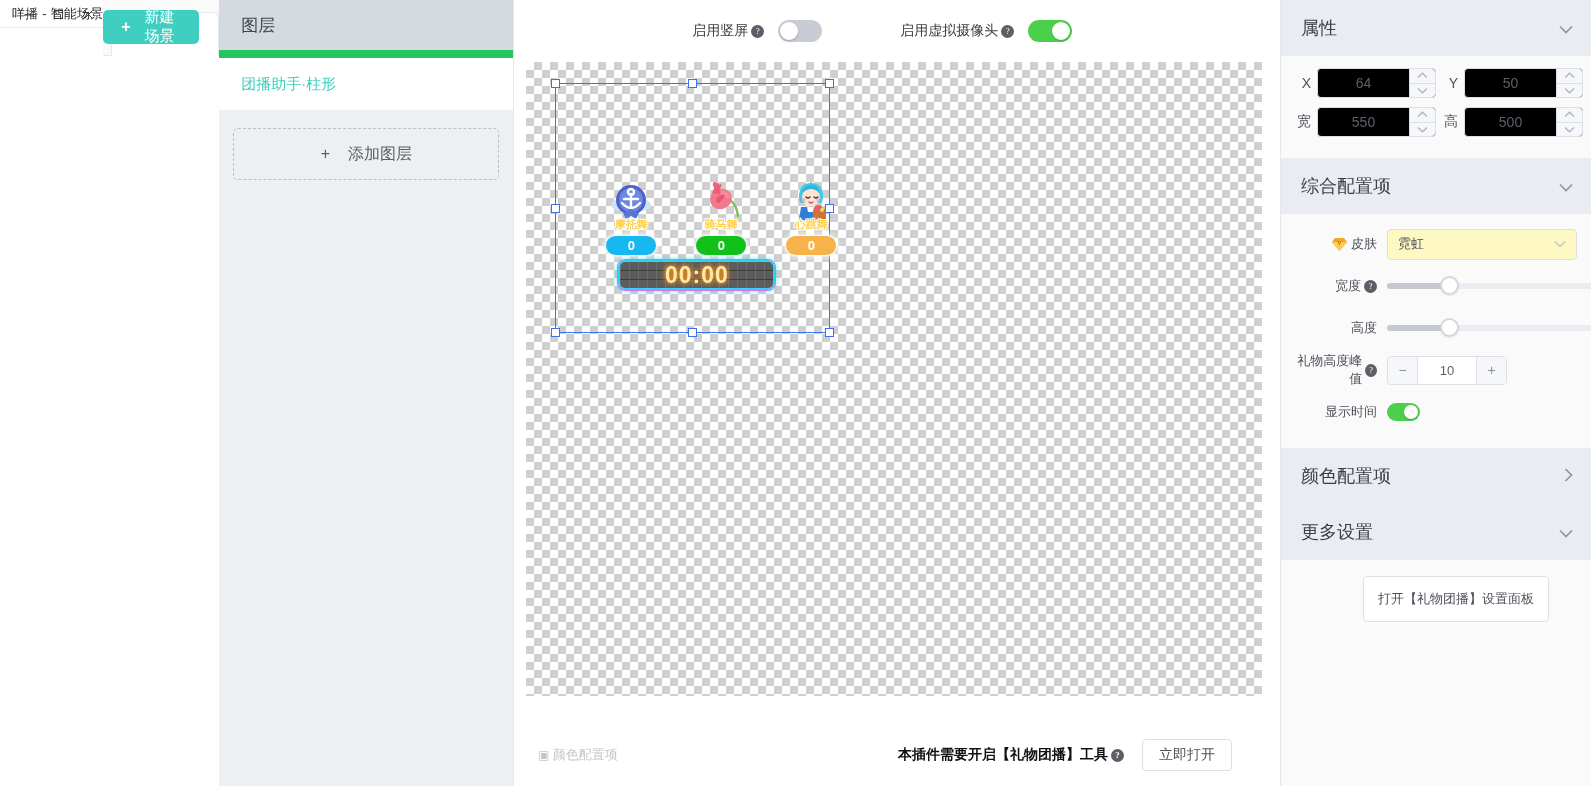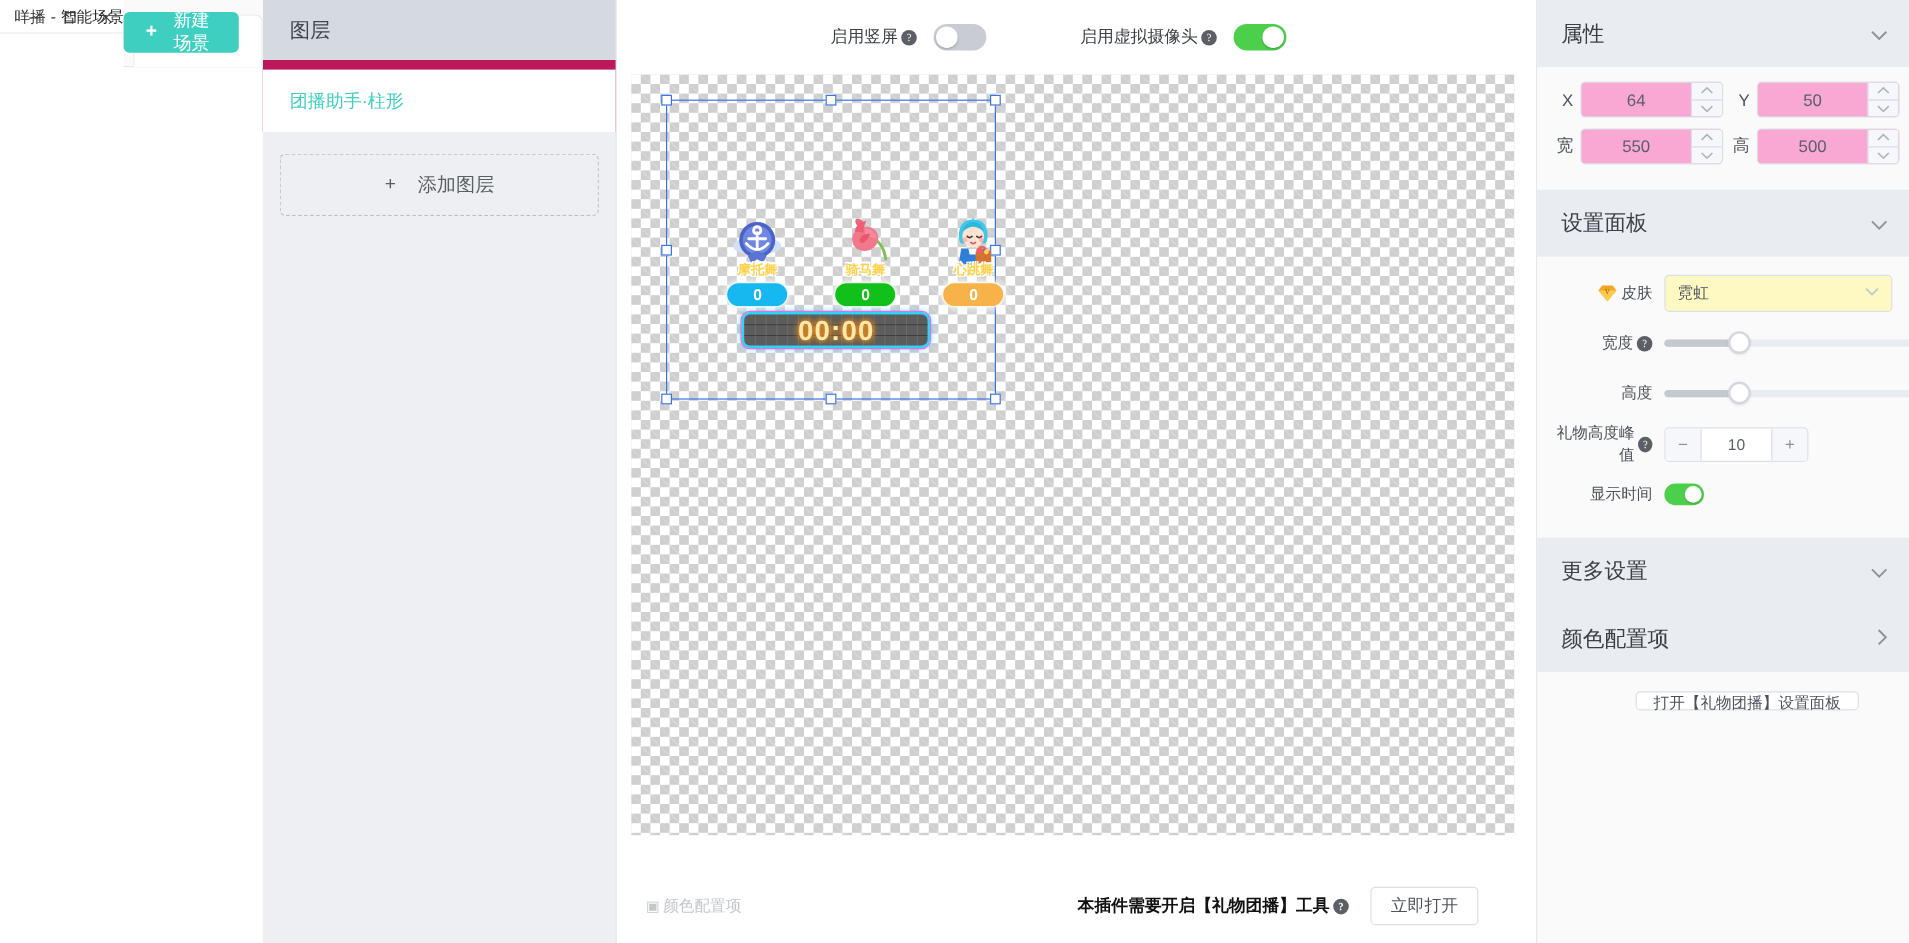--- a/index.html
+++ b/index.html
@@ -79,21 +79,21 @@
     border-right: 1px solid #e4e7ed;
     display: flex; flex-direction: column;
   }
   .sidebar-header {
     height: 50px;
     background: #d5dae1;
     display: flex; align-items: center;
     padding-left: 22px;
     font-size: 17px; color: #41464c;
   }
-  .layer-list { background: #be185d; padding-top: 8px; }
+  .layer-list { background: #22c55e; padding-top: 8px; }
   .layer-item {
     height: 52px;
     background: #ffffff;
     display: flex; align-items: center;
     padding-left: 22px;
     font-size: 15px;
     color: #3ecfc0;
   }
   .add-layer {
     margin: 18px 14px 0 14px;
@@ -287,21 +287,21 @@
   .section-body { background: #fafafa; padding: 12px 0 12px 0; }
 
   .num-row { display: flex; align-items: center; padding: 0 8px 0 14px; margin-bottom: 9px; gap: 6px; }
   .num-field { display: flex; align-items: center; gap: 6px; flex: 1; }
   .num-label { font-size: 14px; color: #4c5159; width: 16px; text-align: right; }
   .num-input {
     flex: 1;
     height: 30px;
     display: flex; align-items: stretch;
     border: 1px solid #dcdfe6; border-radius: 4px;
-    background: #f9a8d4;
+    background: #000000;
     overflow: hidden;
   }
   .num-value {
     flex: 1; display: flex; align-items: center; justify-content: center;
     font-size: 14px; color: #5a6068;
   }
   .num-steps { width: 26px; display: flex; flex-direction: column; border-left: 1px solid #dcdfe6; }
   .num-step {
     flex: 1; display: flex; align-items: center; justify-content: center;
     background: #f5f7fa; color: #b0b5bd; font-size: 9px;
@@ -357,21 +357,21 @@
   .stepper-btn.minus { border-right: 1px solid #dcdfe6; }
   .stepper-btn.plus { border-left: 1px solid #dcdfe6; }
   .stepper-val { flex: 1; display: flex; align-items: center; justify-content: center; font-size: 13px; color: #5a6068; }
 
   .sw-sm { width: 33px; height: 18px; border-radius: 9px; }
   .sw-sm .knob { width: 14px; height: 14px; top: 2px; left: 2px; }
   .sw-sm.on .knob { left: 17px; }
 
   .open-panel-wrap { padding: 16px 0 0 0; display: flex; justify-content: center; }
   .open-panel-btn {
-    height: 16px; padding: 0 14px;
+    height: 46px; padding: 0 14px;
     background: #ffffff; border: 1px solid #dcdfe6; border-radius: 4px;
     font-size: 13px; color: #4c5159;
     font-family: inherit; cursor: pointer; margin-left: 40px;
   }
 </style>
 </head>
 <body>
 
 <div class="app">
 
@@ -616,21 +616,21 @@
                       <polyline points="1,1.5 5.5,5.8 10,1.5" fill="none" stroke="currentColor" stroke-width="1.4"></polyline>
                     </svg>
                 </div>
               </div>
             </div>
           </div>
         </div>
       </div>
 
       <div class="section-header">
-        <span>设置面板</span>
+        <span>综合配置项</span>
         <span class="chev">
           <svg width="14" height="9" viewBox="0 0 14 9">
               <polyline points="1,1.5 7,7.5 13,1.5" fill="none" stroke="currentColor" stroke-width="1.6"></polyline>
             </svg>
         </span>
       </div>
       <div class="section-body">
 
         <div class="cfg-row">
           <span class="cfg-label">
@@ -688,35 +688,35 @@
           <span class="cfg-label">
             <span>显示时间</span>
           </span>
           <div class="switch sw-sm on">
               <div class="knob"></div>
             </div>
         </div>
       </div>
 
       <div class="section-header">
+        <span>颜色配置项</span>
+        <span class="chev">
+          <svg width="9" height="14" viewBox="0 0 9 14">
+              <polyline points="1.5,1 7.5,7 1.5,13" fill="none" stroke="currentColor" stroke-width="1.6"></polyline>
+            </svg>
+        </span>
+      </div>
+
+      <div class="section-header">
         <span>更多设置</span>
         <span class="chev">
           <svg width="14" height="9" viewBox="0 0 14 9">
               <polyline points="1,1.5 7,7.5 13,1.5" fill="none" stroke="currentColor" stroke-width="1.6"></polyline>
             </svg>
         </span>
       </div>
-
-      <div class="section-header">
-        <span>颜色配置项</span>
-        <span class="chev">
-          <svg width="9" height="14" viewBox="0 0 9 14">
-              <polyline points="1.5,1 7.5,7 1.5,13" fill="none" stroke="currentColor" stroke-width="1.6"></polyline>
-            </svg>
-        </span>
-      </div>
       <div class="open-panel-wrap">
         <button class="open-panel-btn">打开【礼物团播】设置面板</button>
       </div>
 
     </div>
   </div>
 </div>
 
 </body></html>

